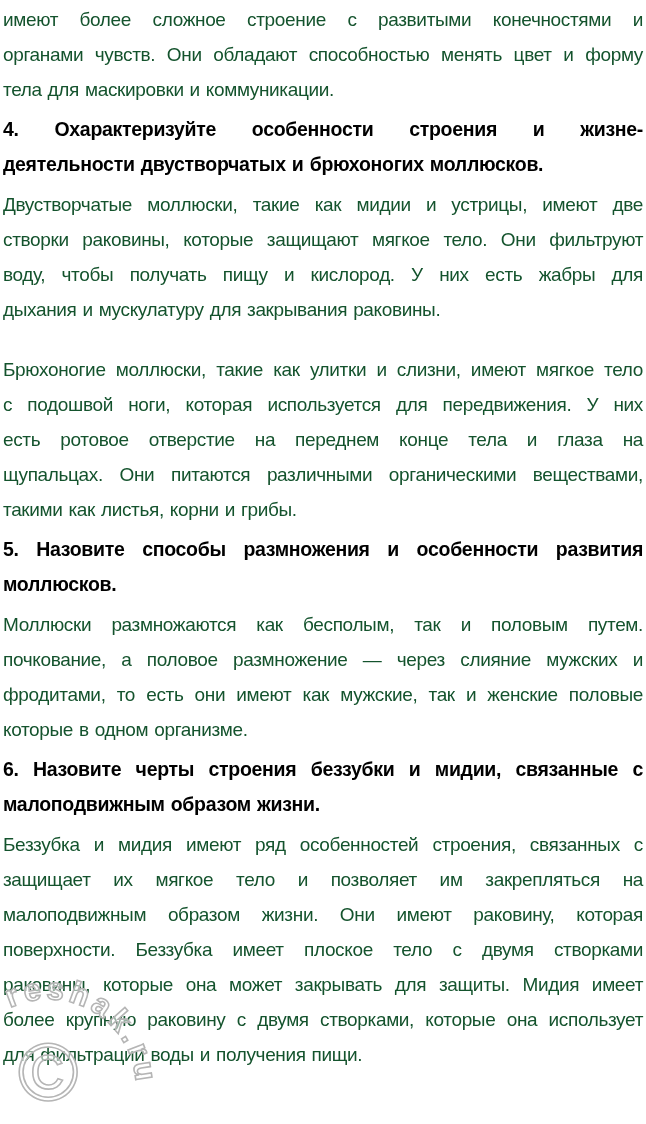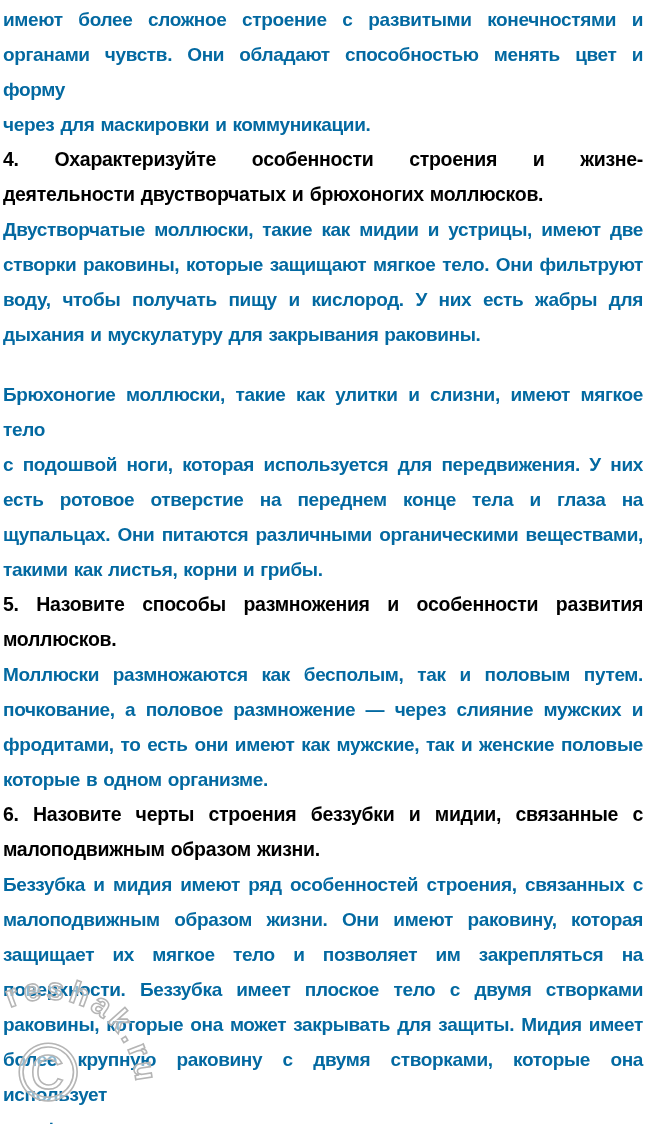--- a/index.html
+++ b/index.html
@@ -14,32 +14,31 @@
     position: relative;
     font-family: "Liberation Sans", "DejaVu Sans", sans-serif;
   }
   #page {
     position: absolute;
     inset: 0;
     padding: 2px 3px 0 3px;
     box-sizing: border-box;
   }
   .block { margin: 0; }
-  .block + .block { }
+  .block + .block { margin-top: 5px; }
   .paragraph + .paragraph { margin-top: 25px; }
   .line {
     font-size: 19px;
     line-height: 35px;
-    color: #0369a1;
+    color: #14532d;
     letter-spacing: -0.35px;
     word-spacing: 1px;
     text-align: justify;
     text-align-last: justify;
     white-space: normal;
-    font-weight: bold;
   }
   .line.last {
     text-align-last: left;
   }
   .heading .line {
     font-weight: 700;
     color: #000000;
     font-size: 19.5px;
     letter-spacing: -0.3px;
   }
@@ -71,21 +70,21 @@
   }
 </style>
 </head>
 <body>
 
 <main id="page">
   <div id="content">
       <div class="block paragraph">
         <div class="line">имеют более сложное строение с развитыми конечностями и</div>
         <div class="line">органами чувств. Они обладают способностью менять цвет и форму</div>
-        <div class="line last">через для маскировки и коммуникации.</div>
+        <div class="line last">тела для маскировки и коммуникации.</div>
       </div>
       <div class="block heading">
         <div class="line">4. Охарактеризуйте особенности строения и жизне-</div>
         <div class="line last">деятельности двустворчатых и брюхоногих моллюсков.</div>
       </div>
       <div class="block paragraph">
         <div class="line">Двустворчатые моллюски, такие как мидии и устрицы, имеют две</div>
         <div class="line">створки раковины, которые защищают мягкое тело. Они фильтруют</div>
         <div class="line">воду, чтобы получать пищу и кислород. У них есть жабры для</div>
         <div class="line last">дыхания и мускулатуру для закрывания раковины.</div>
@@ -106,22 +105,22 @@
         <div class="line">почкование, а половое размножение — через слияние мужских и</div>
         <div class="line">фродитами, то есть они имеют как мужские, так и женские половые</div>
         <div class="line last">которые в одном организме.</div>
       </div>
       <div class="block heading">
         <div class="line">6. Назовите черты строения беззубки и мидии, связанные с</div>
         <div class="line last">малоподвижным образом жизни.</div>
       </div>
       <div class="block paragraph">
         <div class="line">Беззубка и мидия имеют ряд особенностей строения, связанных с</div>
+        <div class="line">защищает их мягкое тело и позволяет им закрепляться на</div>
         <div class="line">малоподвижным образом жизни. Они имеют раковину, которая</div>
-        <div class="line">защищает их мягкое тело и позволяет им закрепляться на</div>
         <div class="line">поверхности. Беззубка имеет плоское тело с двумя створками</div>
         <div class="line">раковины, которые она может закрывать для защиты. Мидия имеет</div>
         <div class="line">более крупную раковину с двумя створками, которые она использует</div>
         <div class="line last">для фильтрации воды и получения пищи.</div>
       </div>
     </div>
 
   <svg class="watermark" viewBox="0 945 180 179" aria-hidden="true">
     <defs>
       <path id="wm-arc" d="M 14 1008 A 88 88 0 0 1 140 1090" fill="none"></path>

